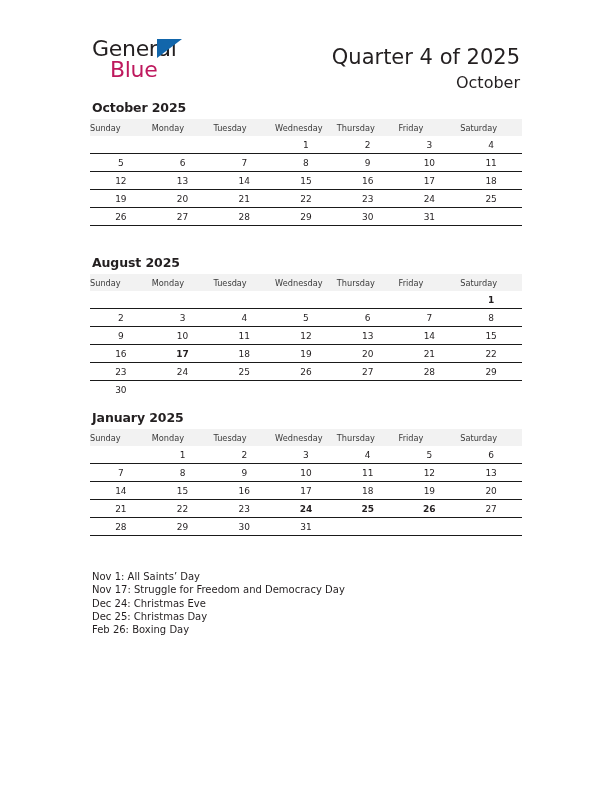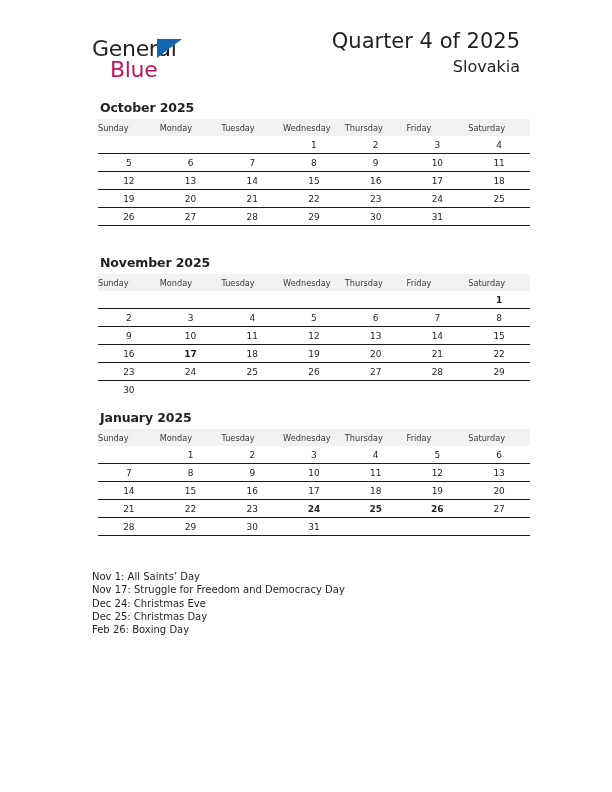--- a/index.html
+++ b/index.html
@@ -61,21 +61,21 @@
     top: 3px;
     width: 0;
     height: 0;
     border-left: 25px solid #1266ab;
     border-bottom: 19px solid transparent;
   }
 
   .title-block {
     position: absolute;
     right: 92px;
-    top: 0;
+    top: 16px;
     text-align: right;
   }
   .quarter-title {
     font-size: 21px;
     line-height: 26px;
     color: #231f20;
     white-space: nowrap;
   }
   .country-title {
     font-size: 16px;
@@ -83,21 +83,20 @@
     color: #231f20;
     margin-top: 2px;
     white-space: nowrap;
   }
 
   
   .month {
     position: absolute;
     left: 90px;
     width: 432px;
-    margin-left: 8px;
   }
   #month-0 { top: 100px; }
   #month-1 { top: 255px; }
   #month-2 { top: 410px; }
 
   .month-title {
     font-size: 12.5px;
     font-weight: bold;
     color: #231f20;
     margin: 0 0 4px 2px;
@@ -161,21 +160,21 @@
 <div class="page">
 
   <div class="header">
     <div class="logo">
       <span class="logo-general">General</span>
       <span class="logo-tri"></span>
       <span class="logo-blue">Blue</span>
     </div>
     <div class="title-block">
       <div class="quarter-title">Quarter 4 of 2025</div>
-      <div class="country-title">Slovakia</div>
+      <div class="country-title">October</div>
     </div>
   </div>
 
   <div class="month" id="month-0">
       <div class="month-title">October 2025</div>
       <table class="cal">
         <thead>
           <tr>
             <th>Sunday</th>
             <th>Monday</th>
@@ -229,21 +228,21 @@
             <td>28</td>
             <td>29</td>
             <td>30</td>
             <td>31</td>
             <td class="empty"></td>
           </tr>
         </tbody>
       </table>
     </div>
   <div class="month" id="month-1">
-      <div class="month-title">November 2025</div>
+      <div class="month-title">August 2025</div>
       <table class="cal">
         <thead>
           <tr>
             <th>Sunday</th>
             <th>Monday</th>
             <th>Tuesday</th>
             <th>Wednesday</th>
             <th>Thursday</th>
             <th>Friday</th>
             <th>Saturday</th>

